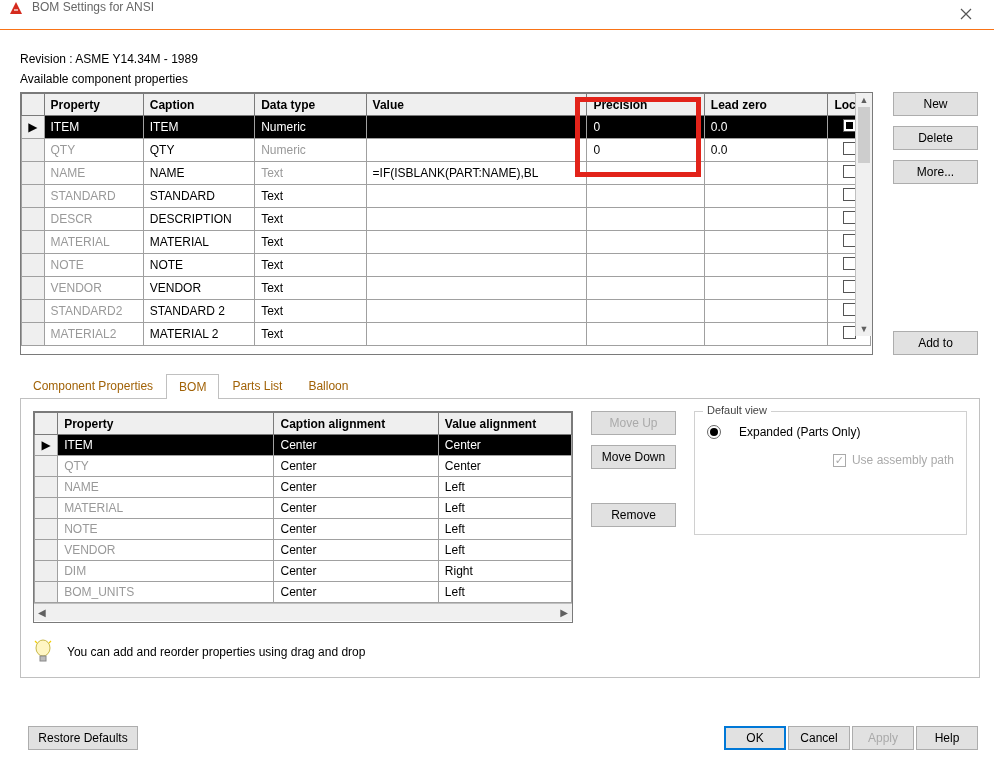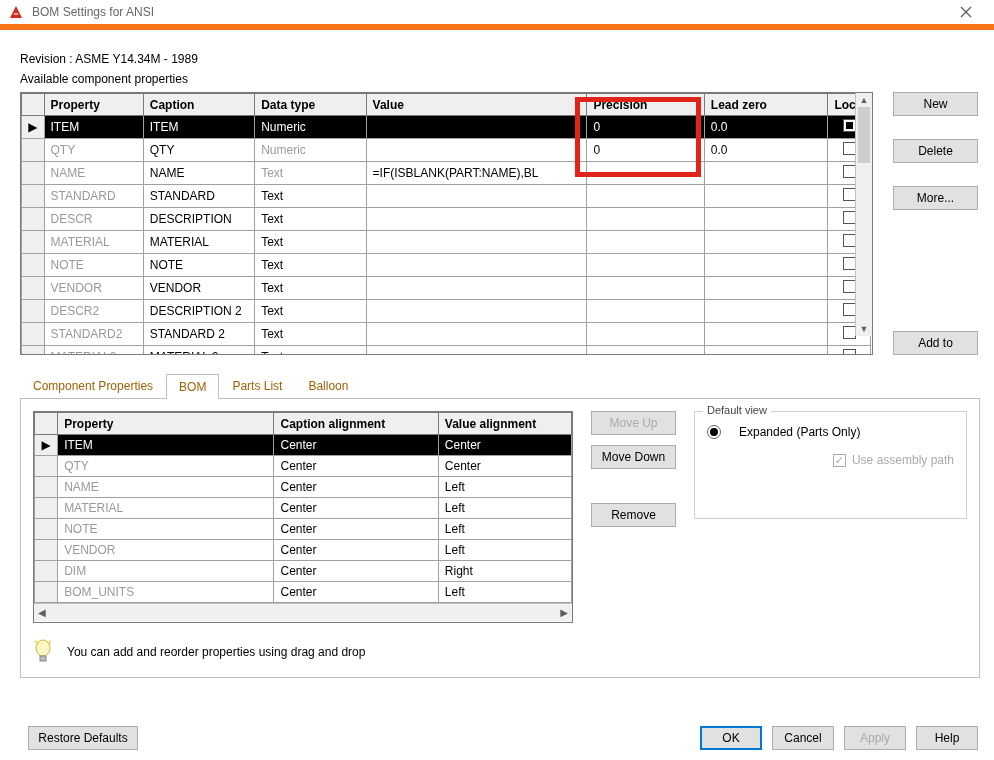--- a/index.html
+++ b/index.html
@@ -1,17 +1,17 @@
 <!DOCTYPE html>
 <html><head>
 <meta charset="utf-8">
 <style>
 * { box-sizing: border-box; margin: 0; padding: 0; font-family: "Segoe UI", Tahoma, sans-serif; font-size: 12px; }
 body { background: #fff; width: 994px; height: 760px; overflow: hidden; position: relative; }
-.titlebar { height: 30px; display: flex; align-items: center; padding: 0 8px; border-bottom: 6px solid #f97316; }
+.titlebar { height: 30px; display: flex; padding: 0 8px; border-bottom: 1px solid #f97316; }
 .title-icon { width: 16px; height: 16px; margin-right: 8px; }
 .title-text { flex: 1; color: #666; }
 .close-btn { width: 40px; height: 28px; display: flex; align-items: center; justify-content: center; cursor: pointer; }
 
 .content { padding: 10px 16px 10px 20px; }
 .revision { margin: 12px 0 6px; }
 .section-label { margin-bottom: 6px; }
 
 .upper-row { display: flex; gap: 20px; }
 .table-wrap { flex: 1; position: relative; }
@@ -30,21 +30,21 @@
 
 .table-scroll { border: 1px solid #7a7a7a; overflow: hidden; position: relative; }
 .table-inner { overflow-x: hidden; overflow-y: hidden; }
 .hscroll { height: 18px; background: #f0f0f0; border-top: 1px solid #c0c0c0; display: flex; align-items: center; justify-content: space-between; padding: 0 4px; }
 .hscroll .arrow { color: #606060; font-size: 10px; }
 
 .vscroll { position: absolute; right: 0; top: 0; bottom: 18px; width: 17px; background: #f0f0f0; border-left: 1px solid #c0c0c0; display: flex; flex-direction: column; justify-content: space-between; align-items: center; padding: 2px 0; }
 .vscroll .arrow { color: #606060; font-size: 9px; }
 .vscroll .thumb { width: 12px; flex: 0.35; background: #cdcdcd; margin-top: 2px; }
 
-.side-buttons { display: flex; flex-direction: column; gap: 23px; width: 85px; }
+.side-buttons { display: flex; flex-direction: column; gap: 10px; width: 85px; }
 .btn { background: #e1e1e1; border: 1px solid #adadad; height: 24px; display: flex; align-items: center; justify-content: center; cursor: pointer; }
 
 .tabs { margin-top: 18px; display: flex; gap: 0; border-bottom: 1px solid #c0c0c0; width: 960px; }
 .tab { padding: 5px 12px; border: 1px solid transparent; border-bottom: none; cursor: pointer; color: #a16207; }
 .tab.active { border-color: #c0c0c0; background: #fff; position: relative; top: 1px; }
 
 .lower-panel { border: 1px solid #c0c0c0; border-top: none; padding: 12px; width: 960px; display: flex; gap: 18px; }
 
 .lower-table-wrap { width: 540px; }
 .bom-table { width: 100%; border-collapse: collapse; }
@@ -66,21 +66,21 @@
 .sep-row { display: flex; align-items: center; gap: 10px; margin-top: 10px; }
 .sep-row label { color: #aaa; }
 .sep-input { width: 60px; height: 20px; border: 1px solid #c0c0c0; padding: 0 4px; color: #999; background: #fafafa; }
 .asm-row { display: flex; align-items: center; gap: 6px; margin-top: 14px; color: #aaa; }
 .chk-sm { width: 13px; height: 13px; border: 1px solid #aaa; display: inline-flex; align-items: center; justify-content: center; background: #fff; }
 .chk-sm.checked::after { content: "✓"; font-size: 11px; color: #aaa; }
 
 .hint-row { display: flex; align-items: center; gap: 14px; margin-top: 16px; text-align: right; }
 .bulb { width: 20px; height: 26px; }
 
-.bottom-bar { position: absolute; bottom: 10px; left: 20px; right: 16px; display: flex; align-items: center; gap: 10px; padding-left: 8px; }
+.bottom-bar { position: absolute; bottom: 10px; left: 20px; right: 16px; display: flex; align-items: center; gap: 2px; padding-left: 8px; }
 .bottom-bar .spacer { flex: 1; }
 .btn-primary { background: #e1e1e1; border: 2px solid #0078d7; width: 85px; height: 24px; display: flex; align-items: center; justify-content: center; cursor: pointer; }
 .btn-big { width: 62px; }
 .btn.disabled { color: #aaa; }
 
 .highlight-box { position: absolute; border: 5px solid #e2231a; pointer-events: none; }
 #hl1 { top: 97px; left: 575px; width: 126px; height: 80px; }
 
 .col-prop { width: 98px; }
 .col-cap { width: 110px; }
@@ -195,30 +195,20 @@
                   <td class="">Text</td>
                   <td></td>
                   <td></td>
                   <td></td>
                   <td class="lock"><span class="chk "></span></td>
                 </tr>
                 <tr>
                   <td class="indicator"></td>
                   <td class="dim">VENDOR</td>
                   <td>VENDOR</td>
-                  <td class="">Text</td>
-                  <td></td>
-                  <td></td>
-                  <td></td>
-                  <td class="lock"><span class="chk "></span></td>
-                </tr>
-                <tr>
-                  <td class="indicator"></td>
-                  <td class="dim">DESCR2</td>
-                  <td>DESCRIPTION 2</td>
                   <td class="">Text</td>
                   <td></td>
                   <td></td>
                   <td></td>
                   <td class="lock"><span class="chk "></span></td>
                 </tr>
                 <tr>
                   <td class="indicator"></td>
                   <td class="dim">STANDARD2</td>
                   <td>STANDARD 2</td>
@@ -344,21 +334,21 @@
       </div>
     </div>
 
     <div class="mid-buttons">
       <div class="btn disabled">Move Up</div>
       <div class="btn">Move Down</div>
       <div style="height:14px"></div>
       <div class="btn">Remove</div>
     </div>
 
-    <div class="default-view" style="height:108px;align-self:flex-start;">
+    <div class="default-view" style="height:124px;align-self:flex-start;">
       <span class="fieldset-label">Default view</span>
       <div class="radio-row">
         <span class="radio checked"></span>
         <span>Expanded (Parts Only)</span>
       </div>
       <div class="asm-row" style="justify-content:flex-end;">
         <span class="chk-sm checked"></span>
         <span>Use assembly path</span>
       </div>
     </div>

